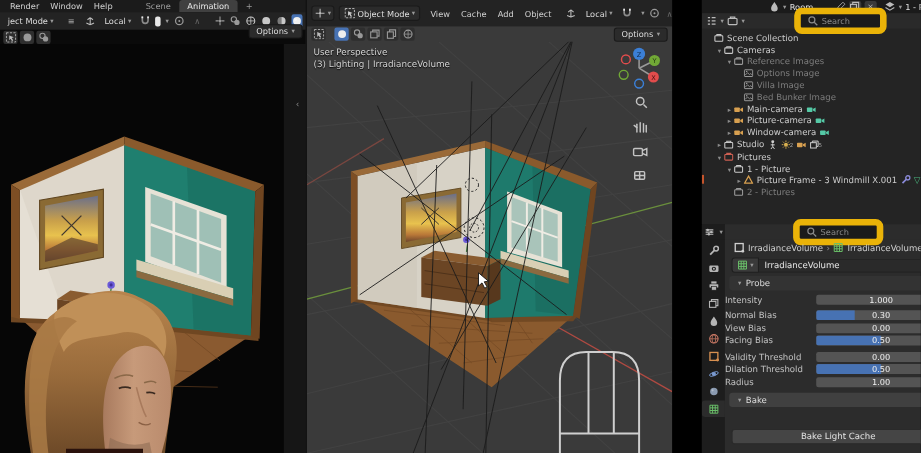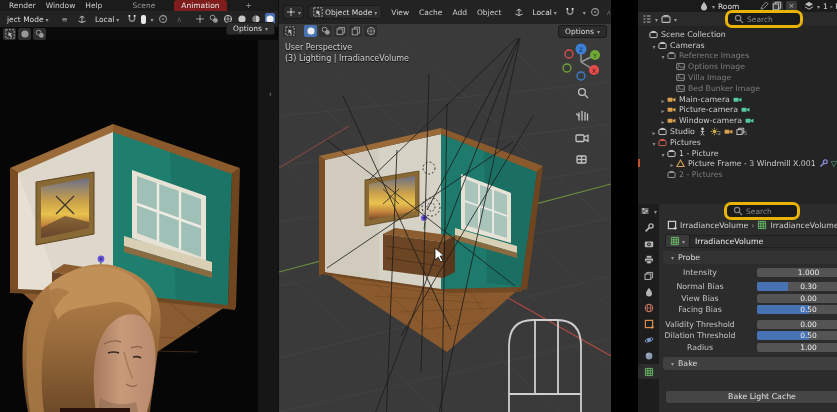--- a/index.html
+++ b/index.html
@@ -4,47 +4,47 @@
 <style>
   html,body{margin:0;padding:0;background:#000;}
   #root{position:relative;width:837px;height:412px;overflow:hidden;
         font-family:"DejaVu Sans","Liberation Sans",sans-serif;
         color:#c8c8c8;font-size:8px;-webkit-font-smoothing:antialiased;}
   .pane{position:absolute;overflow:hidden;}
   
   .hdr{background:#232323;display:flex;align-items:center;gap:4px;}
   .menu-item{padding:0 5px;color:#cfcfcf;font-size:7.5px;white-space:nowrap;cursor:default;}
   .tab{padding:1px 7px;font-size:7.5px;color:#9a9a9a;border-radius:3px 3px 0 0;}
-  .tab.active{background:#7f1d1d;color:#e8e8e8;}
+  .tab.active{background:#404040;color:#e8e8e8;}
   .ddl{display:flex;align-items:center;gap:2px;background:#2b2b2b;border:1px solid #1a1a1a;
        border-radius:3px;padding:1px 4px;font-size:7.5px;color:#ddd;white-space:nowrap;}
   .caret{font-size:6px;color:#999;}
   .mi{display:inline-flex;align-items:center;justify-content:center;}
   .mbtn{display:inline-flex;align-items:center;justify-content:center;width:13px;height:12px;
         border-radius:2px;}
   .mbtn.on{background:#4772b3;}
   .options-btn{display:flex;align-items:center;gap:3px;background:#2b2b2b;border:1px solid #1a1a1a;
        border-radius:3px;padding:1px 6px;font-size:7.5px;color:#ddd;}
   
-  .search{display:flex;align-items:center;gap:3px;background:#1b1b1b;border:3px solid #eab308;
+  .search{display:flex;align-items:center;gap:3px;background:#1b1b1b;border:6px solid #eab308;
           border-radius:7px;padding:1px 6px;color:#8a8a8a;font-size:7.5px;}
   .orow{display:flex;align-items:flex-end;height:10.8px;padding-right:3px;position:relative;}
   .orow .lbl{font-size:7.8px;color:#cdcdcd;margin-left:3px;white-space:nowrap;overflow:hidden;}
   .orow.dim .lbl{color:#7d7d7d;}
   .orow.active::before{content:"";position:absolute;left:0;top:1px;bottom:1px;width:2px;background:#c4542c;}
   .orow .sp{flex:1;}
   .cb{width:7px;height:7px;border:1px solid #5a5a5a;background:#2a2a2a;border-radius:1px;
       display:flex;align-items:center;justify-content:center;color:#ddd;font-size:6px;line-height:1;margin-right:3px;}
   .cb.empty{background:#1f1f1f;}
   .arrow{width:8px;text-align:center;color:#8a8a8a;font-size:6px;flex:0 0 8px;}
   .xico{display:inline-flex;margin-left:3px;align-items:flex-end;gap:0;}
   .xico .sub{font-size:5px;color:#aaa;margin-left:-1px;}
   
   .prow{display:flex;align-items:center;height:10.5px;margin:0 5px 1px 0;}
-  .prow .plbl{width:82px;text-align:center;padding-right:16px;color:#c3c3c3;font-size:7.8px;flex:0 0 82px;white-space:nowrap;}
+  .prow .plbl{width:82px;text-align:left;padding-right:1px;color:#c3c3c3;font-size:7.8px;flex:0 0 82px;white-space:nowrap;}
   .pfield{flex:1;height:9px;background:#545454;border-radius:2px;position:relative;overflow:hidden;padding-left:24px;}
   .pfield .fill{position:absolute;left:0;top:0;bottom:0;background:#4772b3;}
   .pfield .pval{position:absolute;inset:0;display:flex;align-items:center;justify-content:center;
                 color:#efefef;font-size:7.5px;}
   .panel-h{display:flex;align-items:center;gap:4px;color:#dcdcdc;font-size:7.8px;padding:2px 0 2px 8px;}
   .ptab{width:21px;height:15px;display:flex;align-items:center;justify-content:center;}
   .ptab.active{background:#2c2c2c;border-radius:3px 0 0 3px;}
   .bigbtn{height:12px;background:#454545;border:1px solid #2a2a2a;border-radius:3px;display:flex;
           align-items:center;justify-content:center;color:#e3e3e3;font-size:7.8px;}
 </style>
@@ -53,21 +53,21 @@
 
 <div id="root">
 
   <div class="pane" style="left:0;top:0;width:278px;height:412px;background:#0a0a0a;">
     <div class="hdr" style="height:11px;background:#1b1b1b;padding-left:4px;">
       <span id="lw-menus" style="display:flex;">
           <span class="menu-item">Render</span>
           <span class="menu-item">Window</span>
           <span class="menu-item">Help</span>
         </span>
-      <span id="lw-tabs" style="display:flex;margin-left:14px;gap:12px;">
+      <span id="lw-tabs" style="display:flex;margin-left:14px;gap:1px;">
           <span class="tab">Scene</span>
           <span class="tab active">Animation</span>
           <span class="tab">+</span>
         </span>
     </div>
     <div class="hdr" style="height:16px;padding:0 3px;">
       <span class="ddl" style="border:none;background:transparent;">
         <span>ject Mode</span>
           <span class="caret">▾</span>
         </span>

